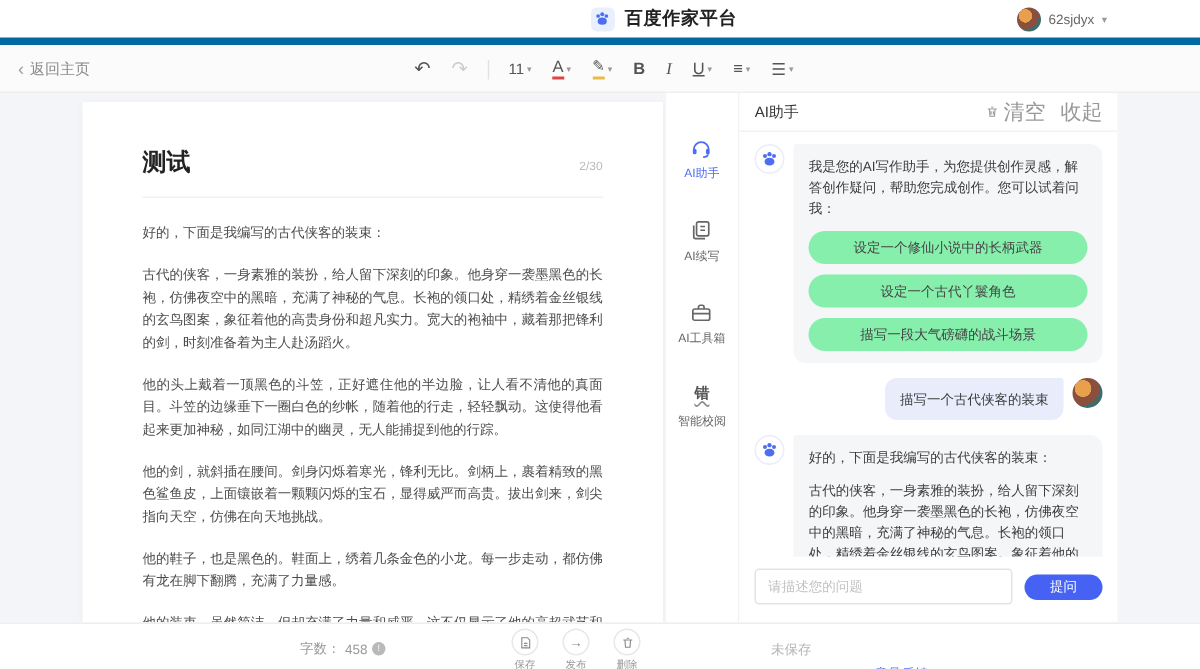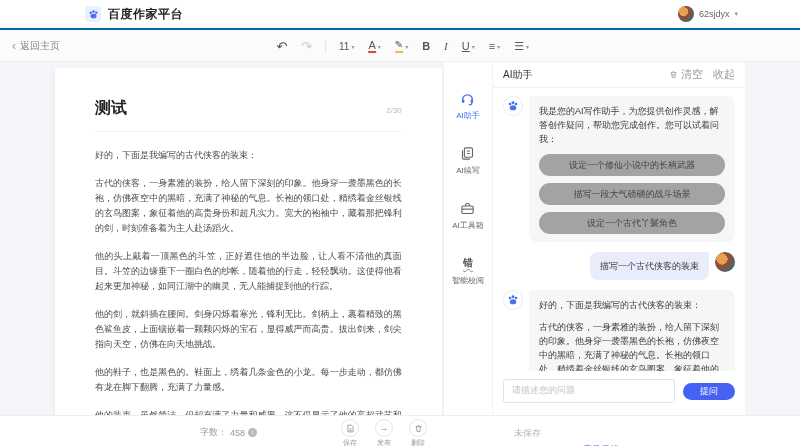--- a/index.html
+++ b/index.html
@@ -1,21 +1,21 @@
 <!DOCTYPE html>
 <html><head>
 <meta charset="utf-8">
 <style>
   * { margin:0; padding:0; box-sizing:border-box; }
   html,body { width:800px; height:446px; }
   body { font-family:"Liberation Sans","DejaVu Sans",sans-serif; background:#f4f5f8; overflow:hidden; color:#333; }
   .app { position:relative; width:800px; height:446px; display:flex; flex-direction:column; }
 
   
-  .header { height:30px; background:#fff; display:flex; align-items:center; flex-shrink:0; position:relative; border-bottom:2px solid #0369a1; }
+  .header { height:30px; background:#fff; display:flex; align-items:center; flex-shrink:0; position:relative; border-bottom:5px solid #0369a1;justify-content:center; }
   .brand { display:flex; align-items:center; gap:7px; margin-left:85px; }
   .logo-box { width:16px; height:16px; border-radius:4px; background:#e9effd; display:flex; align-items:center; justify-content:center; }
   .logo-box svg { width:11px; height:11px; }
   .brand-title { font-size:12px; font-weight:bold; color:#222; letter-spacing:.5px; }
   .user-area { position:absolute; right:62px; display:flex; align-items:center; gap:5px; cursor:pointer;padding-left:44px; }
   .avatar { width:16px; height:16px; border-radius:50%; background:radial-gradient(circle at 35% 35%, #e8a04c 0 30%, #8a4f3d 31% 60%, #3e6b6b 61% 100%); }
   .user-name { font-size:9px; color:#666; }
   .caret { font-size:7px; color:#999; }
 
   
@@ -52,37 +52,37 @@
   .ai-side-item.active .lbl { color:#4e6ef2; }
   .side-icon { width:16px; height:16px; display:flex; align-items:center; justify-content:center; }
   .side-icon svg { width:15px; height:15px; }
   .proof-glyph { font-size:10px; font-weight:bold; color:#555; text-decoration:underline wavy 1px #888; text-underline-offset:2px; line-height:1; }
 
   
   .ai-panel { width:266px; background:#fff; display:flex; flex-direction:column; overflow:hidden; }
   .panel-header { height:26px; border-bottom:1px solid #f2f2f2; display:flex; align-items:center; padding:0 10px; flex-shrink:0; }
   .panel-title { font-size:10px; color:#333; }
   .panel-actions { margin-left:auto; display:flex; align-items:center; gap:10px; }
-  .panel-act { display:flex; align-items:center; gap:3px; font-size:11px; color:#999; cursor:pointer; }
+  .panel-act { display:flex; align-items:center; gap:3px; font-size:14px; color:#999; cursor:pointer; }
   .panel-act svg { width:9px; height:9px; }
   .chat { flex:1; padding:8px 10px 0; overflow:hidden; }
   .msg-row { display:flex; margin-bottom:10px; }
   .msg-row.user { justify-content:flex-end; }
   .chat-avatar { width:20px; height:20px; border-radius:50%; flex-shrink:0; }
   .chat-avatar.bot { background:#fff; border:1px solid #e8edfb; display:flex; align-items:center; justify-content:center; }
   .chat-avatar.bot svg { width:12px; height:12px; }
   .chat-avatar.human { background:radial-gradient(circle at 35% 35%, #e8a04c 0 30%, #8a4f3d 31% 60%, #3e6b6b 61% 100%); }
   .bubble { background:#f5f6f8; border-radius:8px; padding:8px 10px; font-size:9px; line-height:14px; color:#3c3c3c; }
   .bubble.bot { margin-left:6px; max-width:208px; border-top-left-radius:2px; }
   .bubble.user-b { background:#e8ecfb; margin-right:6px; border-top-right-radius:2px; padding:7px 10px; }
   .suggestions { margin-top:8px; display:flex; flex-direction:column; gap:7px; }
-  .suggestion { background:#a3a3a3; border-radius:12px; height:22px; line-height:22px; text-align:center; font-size:9px; color:#444; cursor:pointer; }
+  .suggestion { background:#86efac; border-radius:12px; height:22px; line-height:22px; text-align:center; font-size:9px; color:#444; cursor:pointer; }
   .bubble p + p { margin-top:8px; }
   .input-row { flex-shrink:0; display:flex; align-items:center; padding:8px 10px 12px; gap:8px; }
-  .ask-input { flex:1; height:24px; border:1px solid #e3e3e3; border-radius:3px; padding:0 8px; font-size:9px; color:#333; outline:none; font-family:Liberation Mono, monospace; }
+  .ask-input { flex:1; height:24px; border:1px solid #e3e3e3; border-radius:3px; padding:0 8px; font-size:9px; color:#333; outline:none; font-family:Liberation Serif, serif; }
   .ask-input::placeholder { color:#c2c2c2; }
   .ask-btn { width:52px; height:17px; border:none; border-radius:12px; background:#4662f5; color:#fff; font-size:9px; cursor:pointer; font-family:Liberation Serif, serif; }
 
   
   .footer { height:31px; background:#fff; border-top:1px solid #eee; flex-shrink:0; position:relative; }
   .word-count { position:absolute; left:200px; top:10px; font-size:9px; color:#999; display:flex; align-items:center; gap:3px; }
   .info-dot { width:9px; height:9px; border-radius:50%; background:#b9b9b9; color:#fff; font-size:6px; display:flex; align-items:center; justify-content:center; }
   .footer-actions { position:absolute; left:341px; top:3px; display:flex; gap:16px; }
   .f-act { display:flex; flex-direction:column; align-items:center; gap:1px; cursor:pointer; }
   .f-circle { width:18px; height:18px; border-radius:50%; border:1px solid #e7e7e7; background:#fff; display:flex; align-items:center; justify-content:center; color:#888; }
@@ -243,22 +243,22 @@
                 <circle cx="6" cy="8" r="2.7"></circle>
                 <circle cx="12" cy="5.5" r="2.9"></circle>
                 <circle cx="18" cy="8" r="2.7"></circle>
                 <ellipse cx="12" cy="15.5" rx="6.6" ry="5.2"></ellipse>
               </svg>
           </span>
           <div class="bubble bot">
             <span>我是您的AI写作助手，为您提供创作灵感，解答创作疑问，帮助您完成创作。您可以试着问我：</span>
             <div class="suggestions">
               <div class="suggestion">设定一个修仙小说中的长柄武器</div>
+              <div class="suggestion">设定一个古代丫鬟角色</div>
               <div class="suggestion">描写一段大气磅礴的战斗场景</div>
-              <div class="suggestion">设定一个古代丫鬟角色</div>
             </div>
           </div>
         </div>
 
         <div class="msg-row user">
           <div class="bubble user-b">描写一个古代侠客的装束</div>
           <span class="chat-avatar human"></span>
         </div>
 
         <div class="msg-row">

